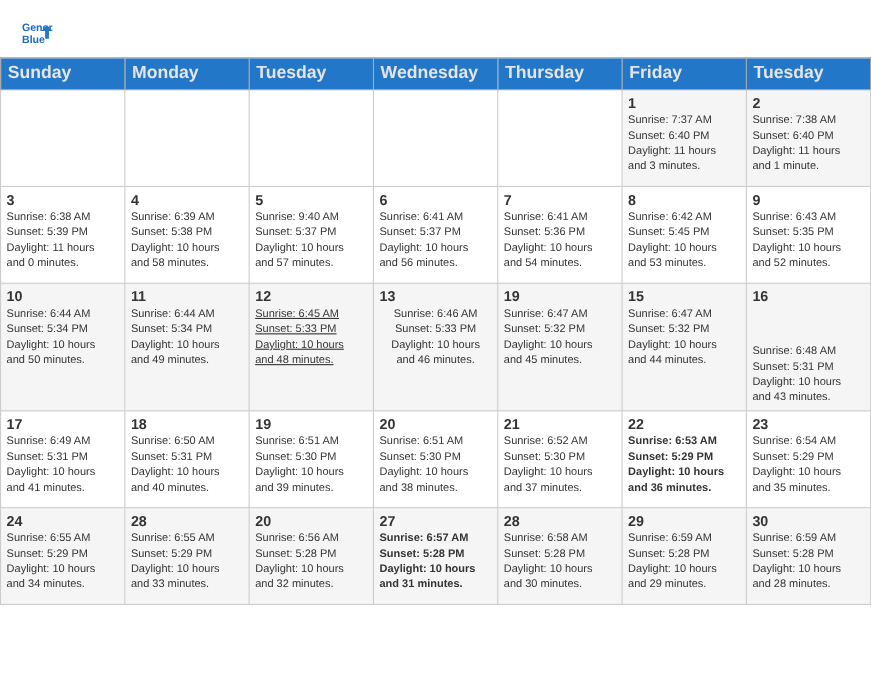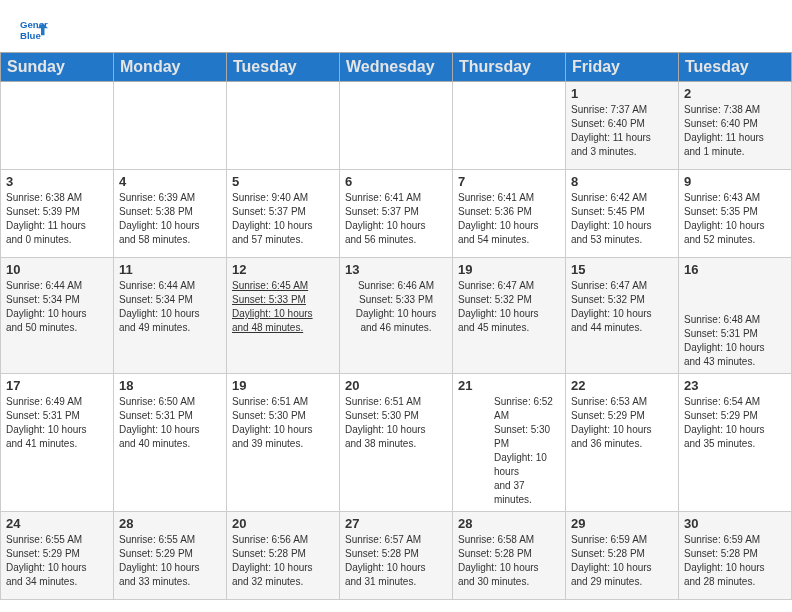--- a/index.html
+++ b/index.html
@@ -258,28 +258,28 @@
         </td>
         <td>
           <div class="day-number">20</div>
           <div class="day-info" style="white-space: pre-line;">Sunrise: 6:51 AM
 Sunset: 5:30 PM
 Daylight: 10 hours
 and 38 minutes.</div>
         </td>
         <td>
           <div class="day-number">21</div>
-          <div class="day-info" style="white-space: pre-line; margin-left: 36px;">Sunrise: 6:52 AM
+          <div class="day-info" style="white-space: pre-line;">Sunrise: 6:52 AM
 Sunset: 5:30 PM
 Daylight: 10 hours
 and 37 minutes.</div>
         </td>
         <td>
           <div class="day-number">22</div>
-          <div class="day-info" style="white-space: pre-line;">Sunrise: 6:53 AM
+          <div class="day-info" style="white-space: pre-line; font-weight: bold;">Sunrise: 6:53 AM
 Sunset: 5:29 PM
 Daylight: 10 hours
 and 36 minutes.</div>
         </td>
         <td>
           <div class="day-number">23</div>
           <div class="day-info" style="white-space: pre-line;">Sunrise: 6:54 AM
 Sunset: 5:29 PM
 Daylight: 10 hours
 and 35 minutes.</div>
@@ -302,21 +302,21 @@
         </td>
         <td>
           <div class="day-number">20</div>
           <div class="day-info" style="white-space: pre-line;">Sunrise: 6:56 AM
 Sunset: 5:28 PM
 Daylight: 10 hours
 and 32 minutes.</div>
         </td>
         <td>
           <div class="day-number">27</div>
-          <div class="day-info" style="white-space: pre-line;">Sunrise: 6:57 AM
+          <div class="day-info" style="white-space: pre-line; font-weight: bold;">Sunrise: 6:57 AM
 Sunset: 5:28 PM
 Daylight: 10 hours
 and 31 minutes.</div>
         </td>
         <td>
           <div class="day-number">28</div>
           <div class="day-info" style="white-space: pre-line;">Sunrise: 6:58 AM
 Sunset: 5:28 PM
 Daylight: 10 hours
 and 30 minutes.</div>

